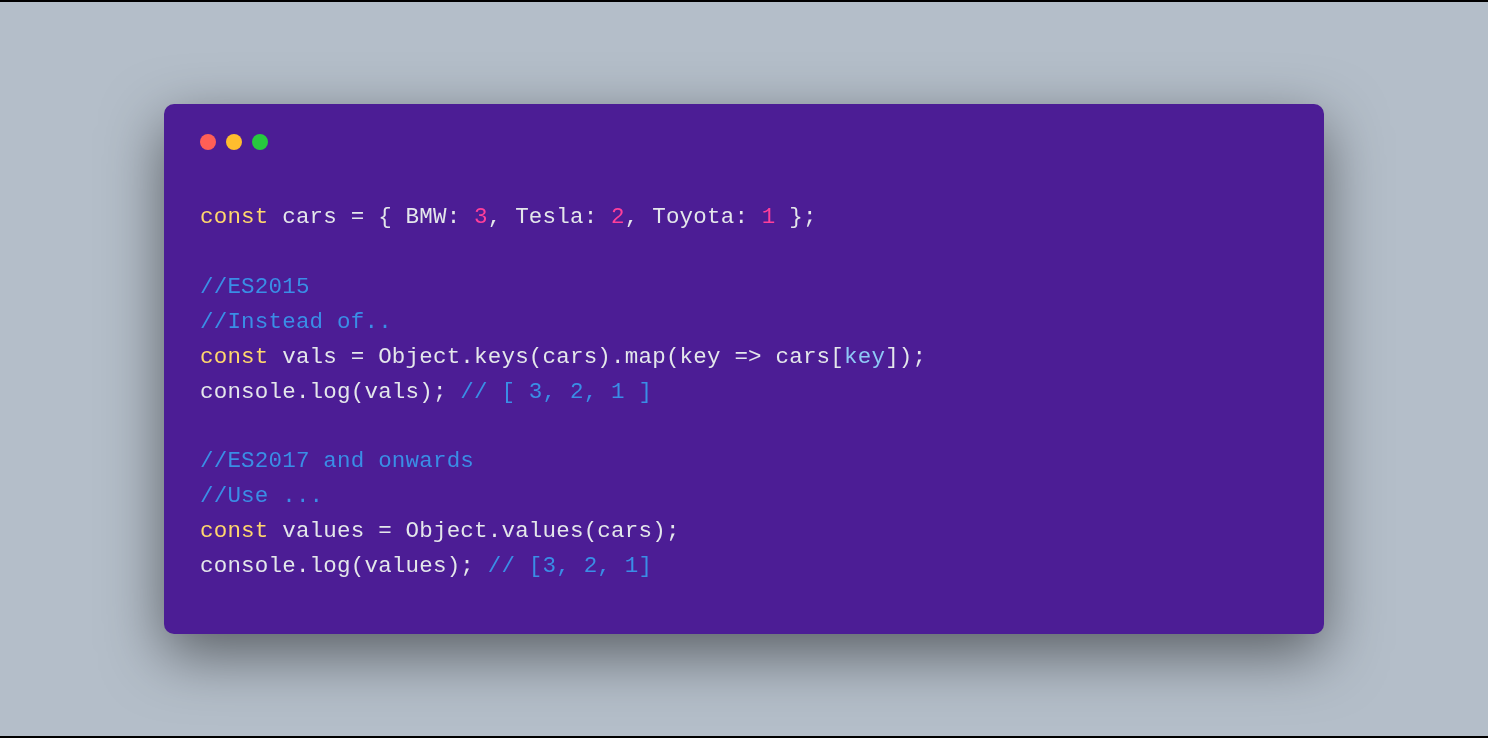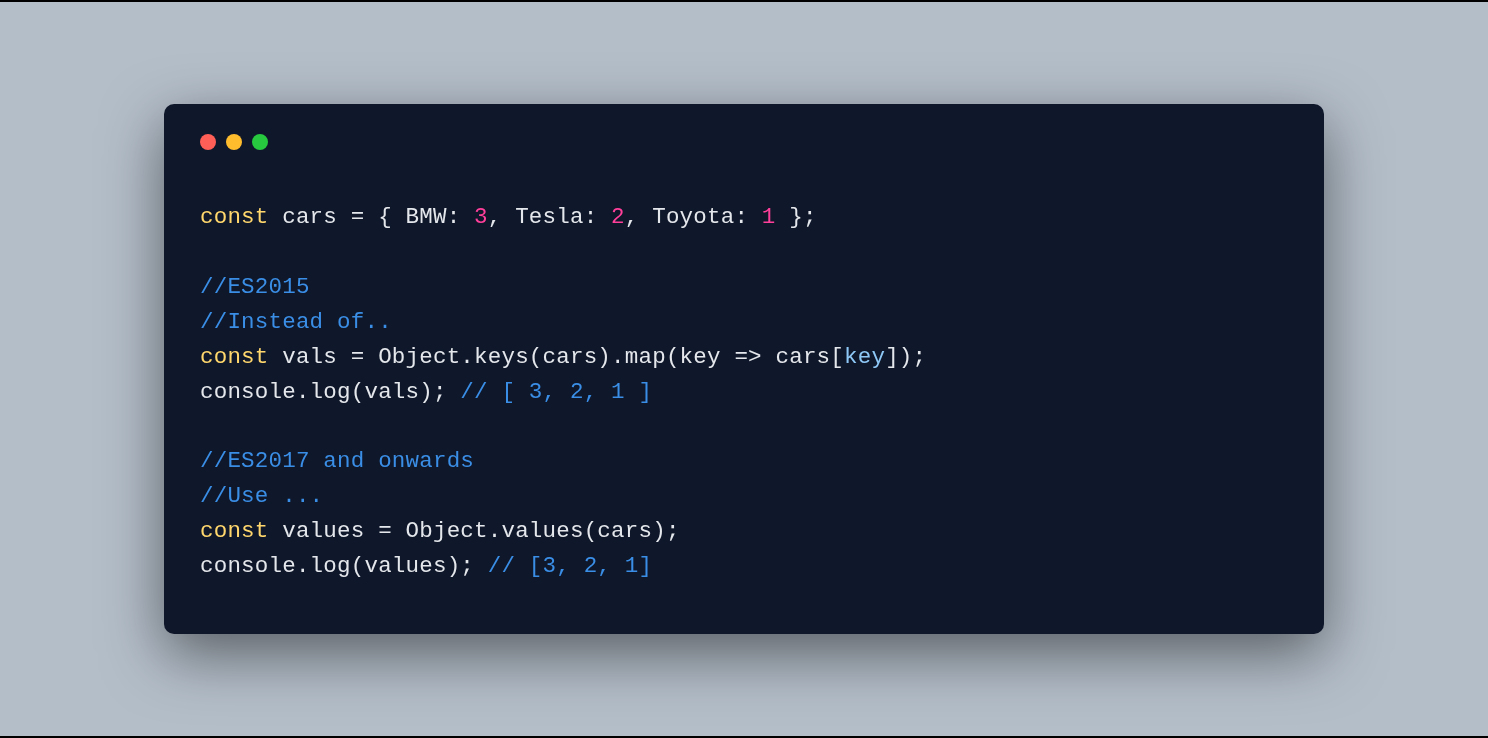--- a/index.html
+++ b/index.html
@@ -13,21 +13,21 @@
       height: 738px;
       display: flex;
       align-items: center;
       justify-content: center;
       font-family: 'SF Mono', 'Monaco', 'Menlo', 'Consolas', 'Courier New', monospace;
       border-top: 2px solid #000;
       border-bottom: 2px solid #000;
     }
     .window {
       width: 1160px;
-      background: #0f172a;
+      background: #4c1d95;
       border-radius: 10px;
       box-shadow: 0 20px 60px rgba(0,0,0,0.5);
       padding: 30px 36px 50px 36px;
     }
     .titlebar {
       display: flex;
       gap: 10px;
       margin-bottom: 50px;
     }
     .dot {

